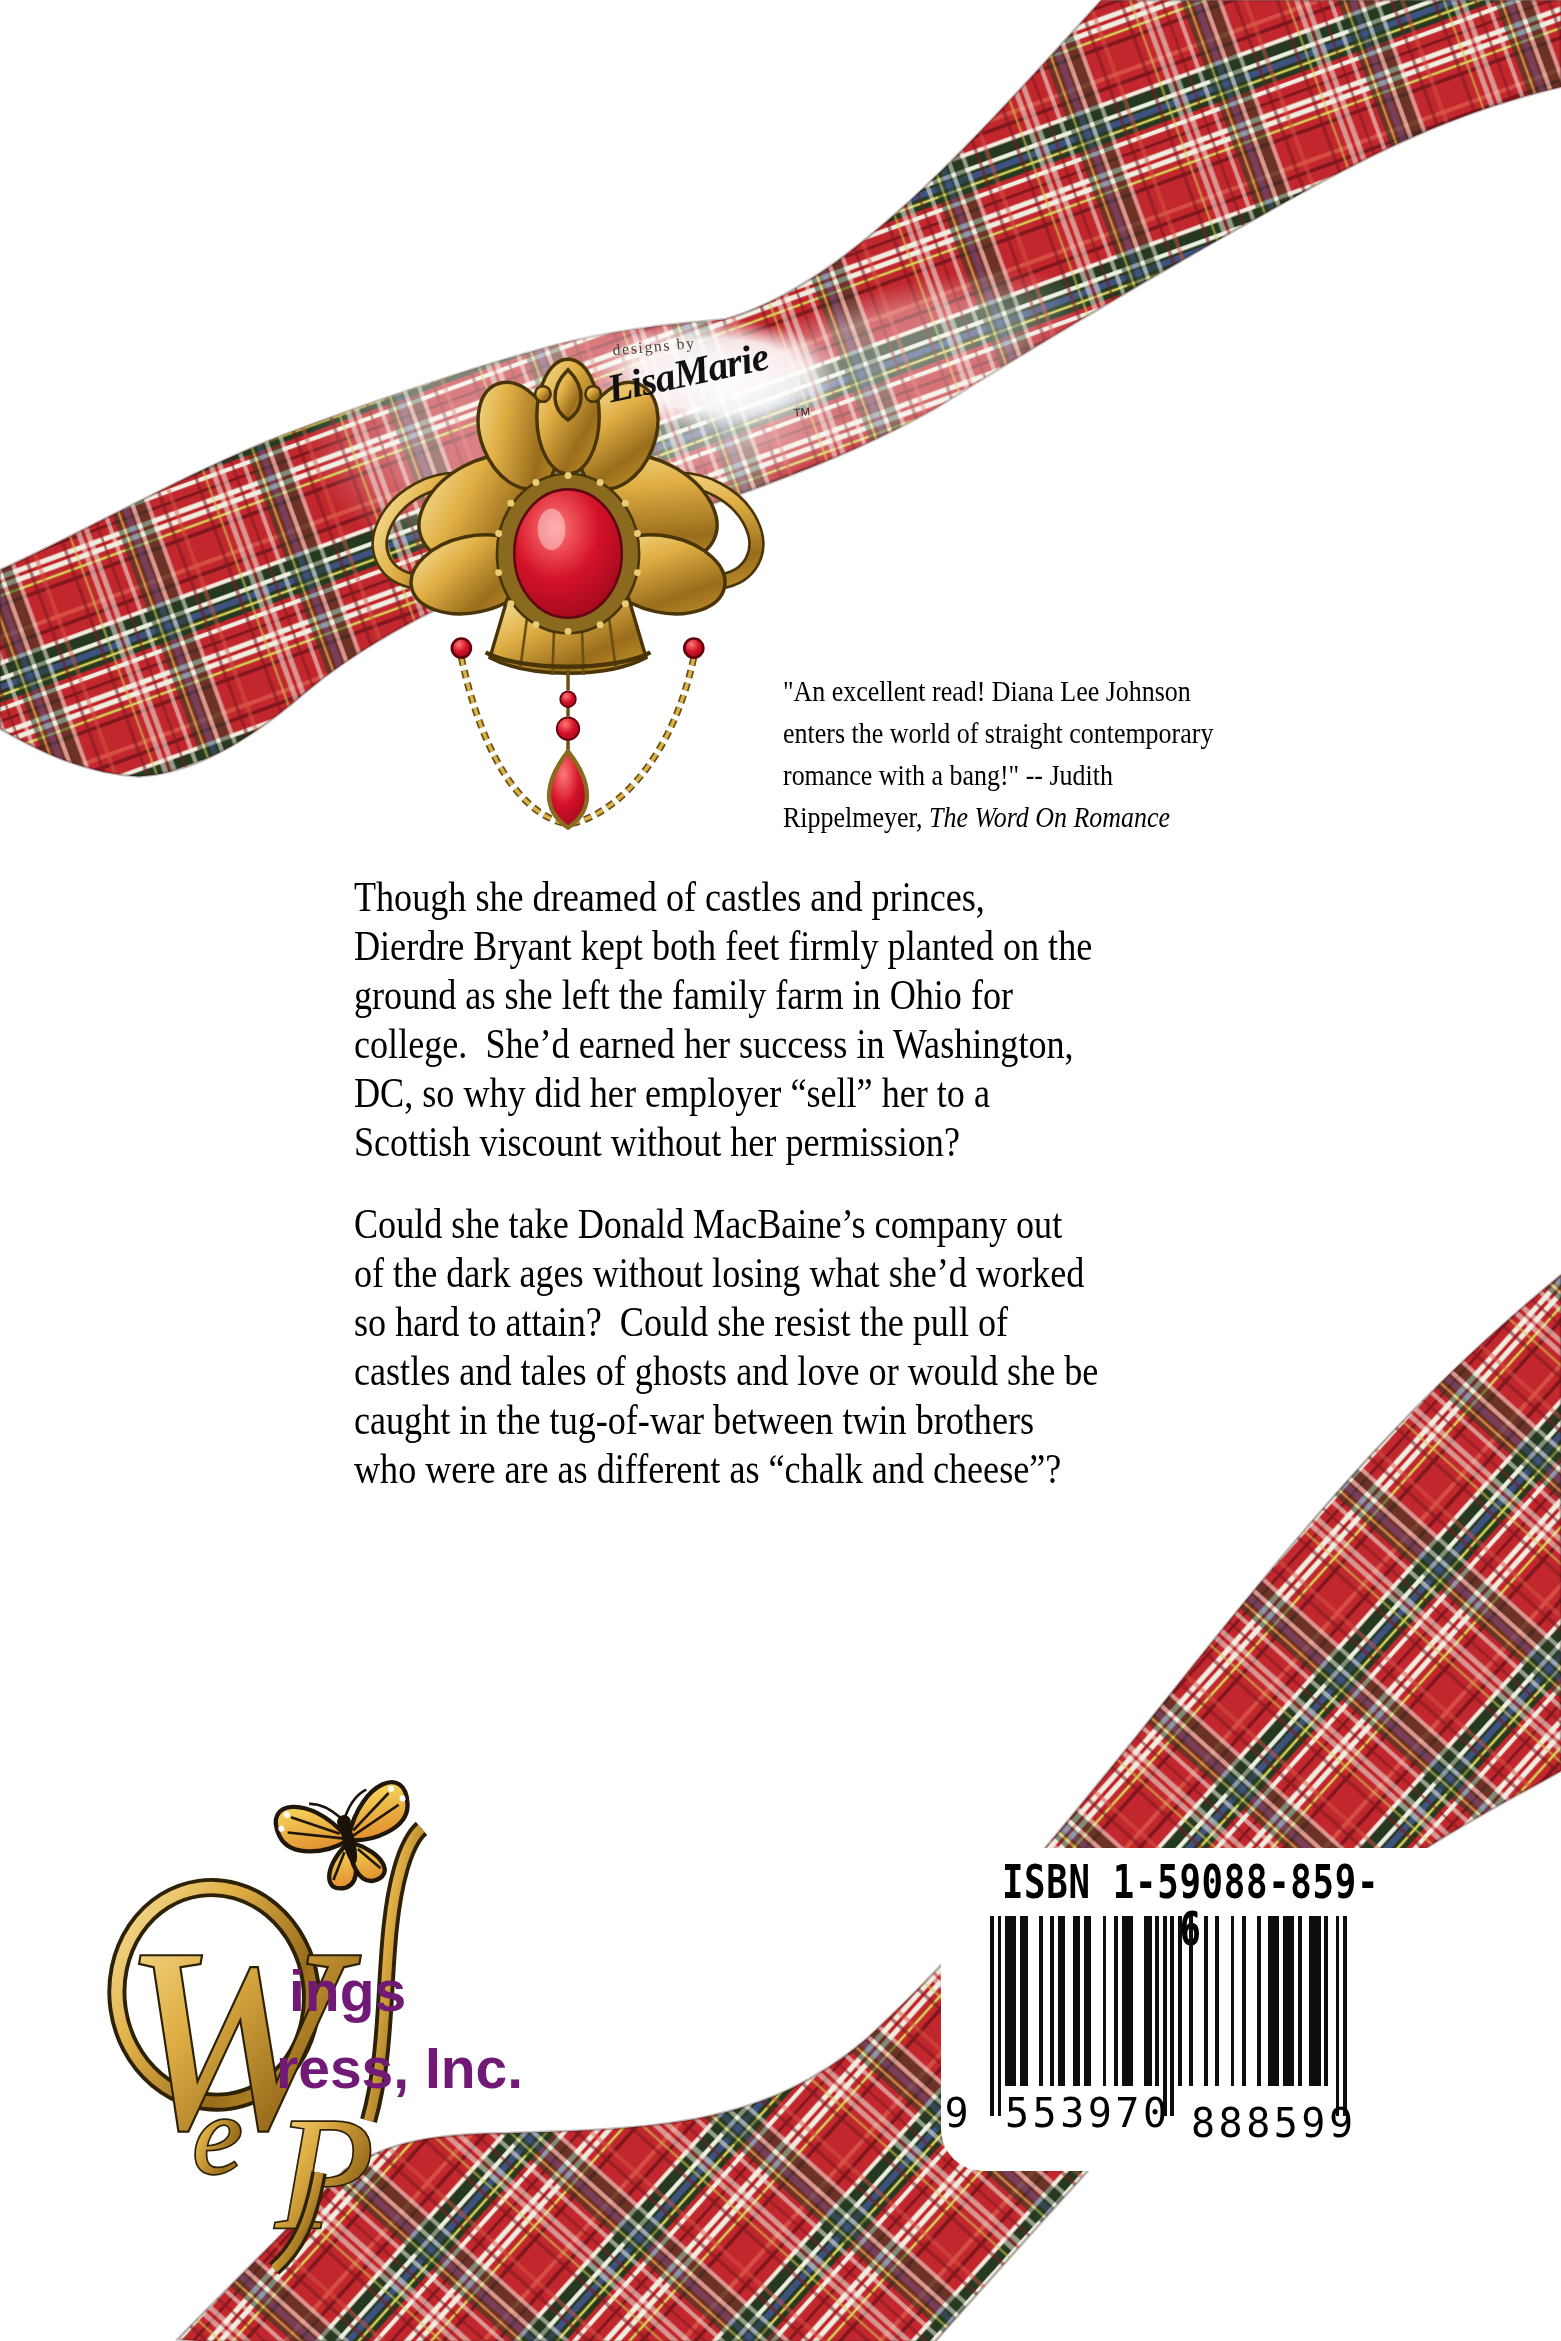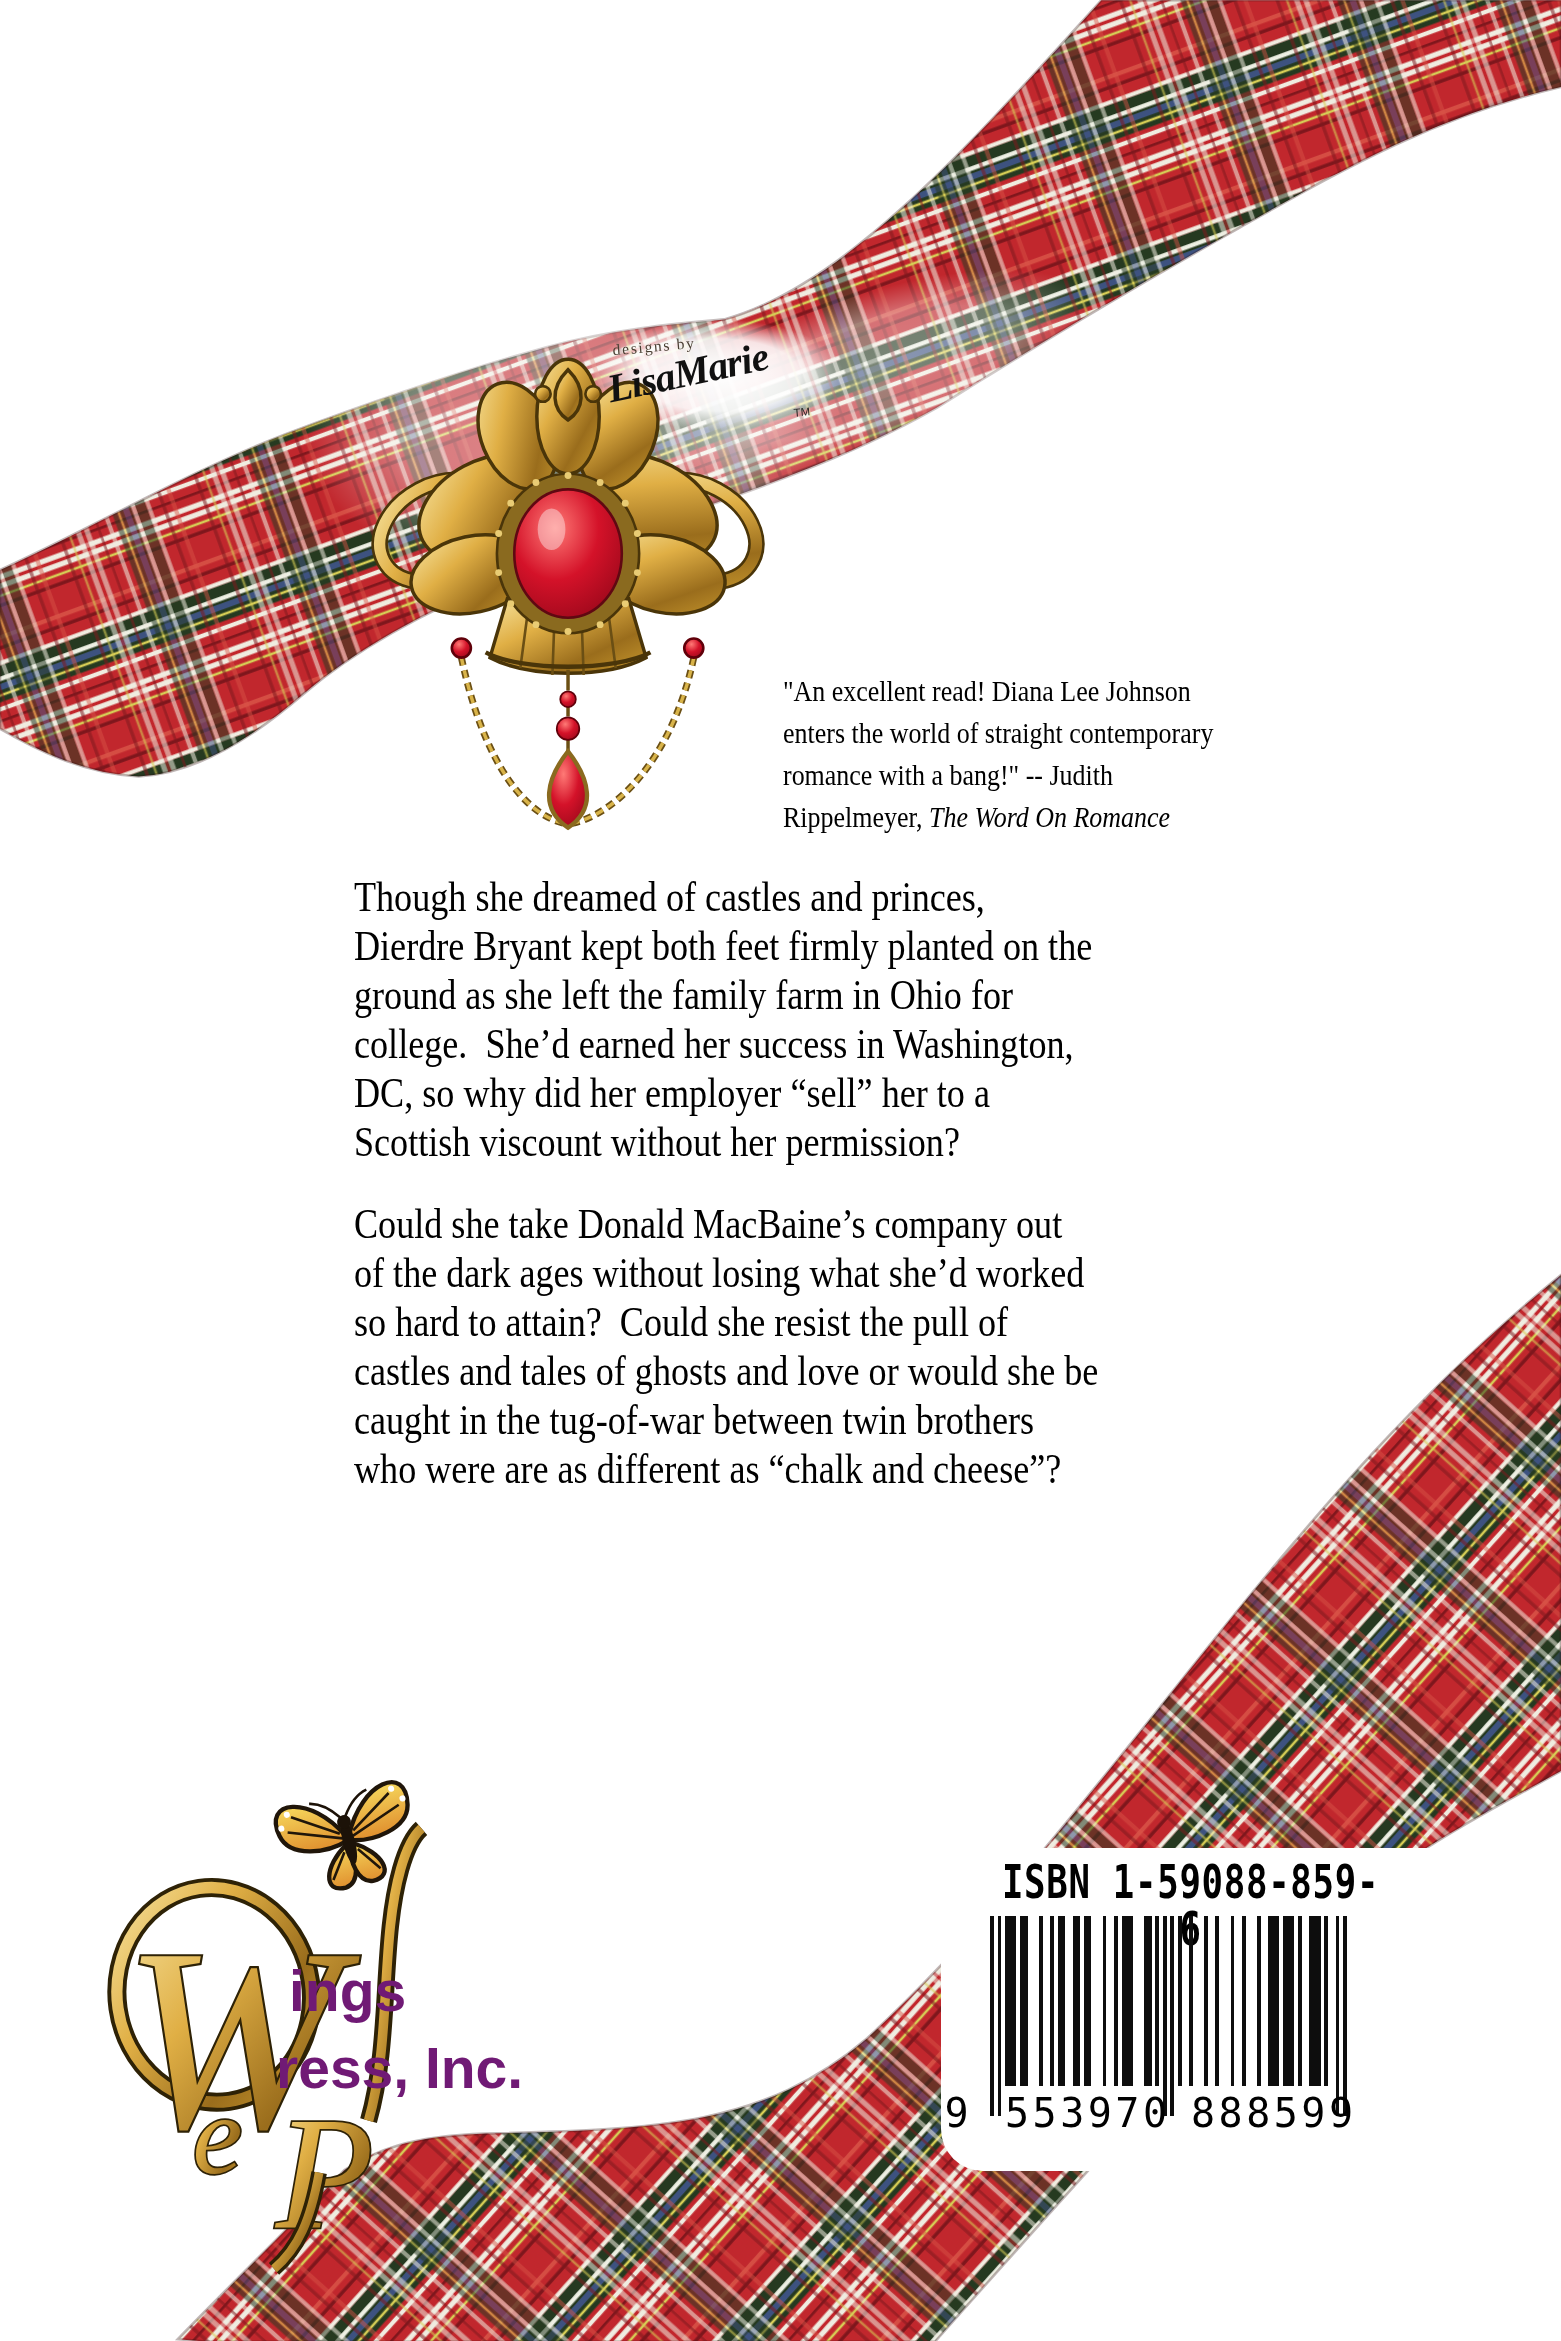--- a/index.html
+++ b/index.html
@@ -38,21 +38,21 @@
   .isbn-box{left:941px;top:1848px;width:499px;height:323px;background:#fff;
             border-radius:8.7px 3.5px 3.5px 42px;z-index:3;}
   .isbn-label{position:absolute;top:10.4px;left:0;width:100%;text-align:center;
               font-family:"DejaVu Sans Mono","Liberation Mono",monospace;font-weight:700;
               font-size:47px;line-height:1;letter-spacing:0.9px;transform:scaleX(.76);transform-origin:50% 0;}
   #barcode-svg{position:absolute;left:49px;top:68px;width:357px;height:200px;}
   .bc-digit{position:absolute;top:245px;font-family:"DejaVu Sans Mono","Liberation Mono",monospace;
             font-size:40px;line-height:1;}
   .bc-lead{left:3.5px;}
   .bc-g1{left:64px;letter-spacing:3.5px;}
-  .bc-g2{left:250px;letter-spacing:3.5px;}
+  .bc-g2{left:250px;letter-spacing:3.5px;margin-top:10px;}
 </style>
 </head>
 <body>
 
 <div class="page">
 
   <svg class="art" width="1561" height="2342" viewBox="0 0 1800 2700" aria-hidden="true">
     <defs>
       <linearGradient id="gold" x1="0" y1="0" x2="1" y2="1">
         <stop offset="0" stop-color="#f7e4a0"></stop>

